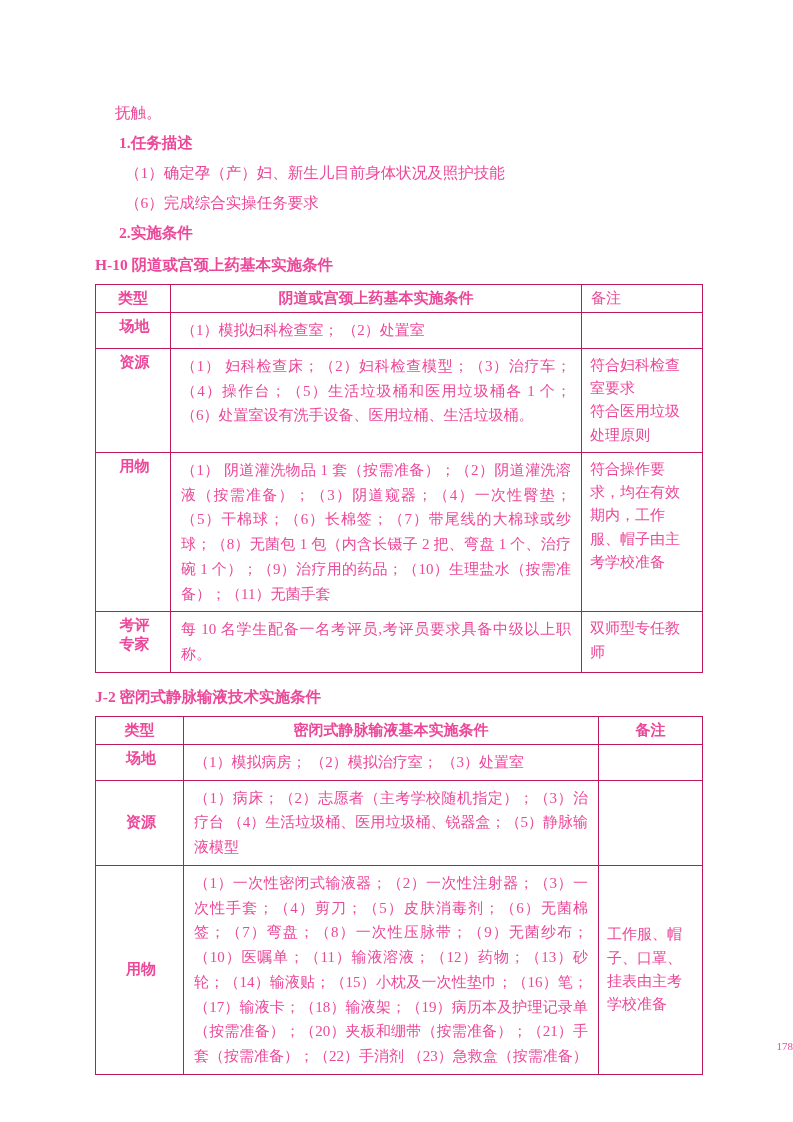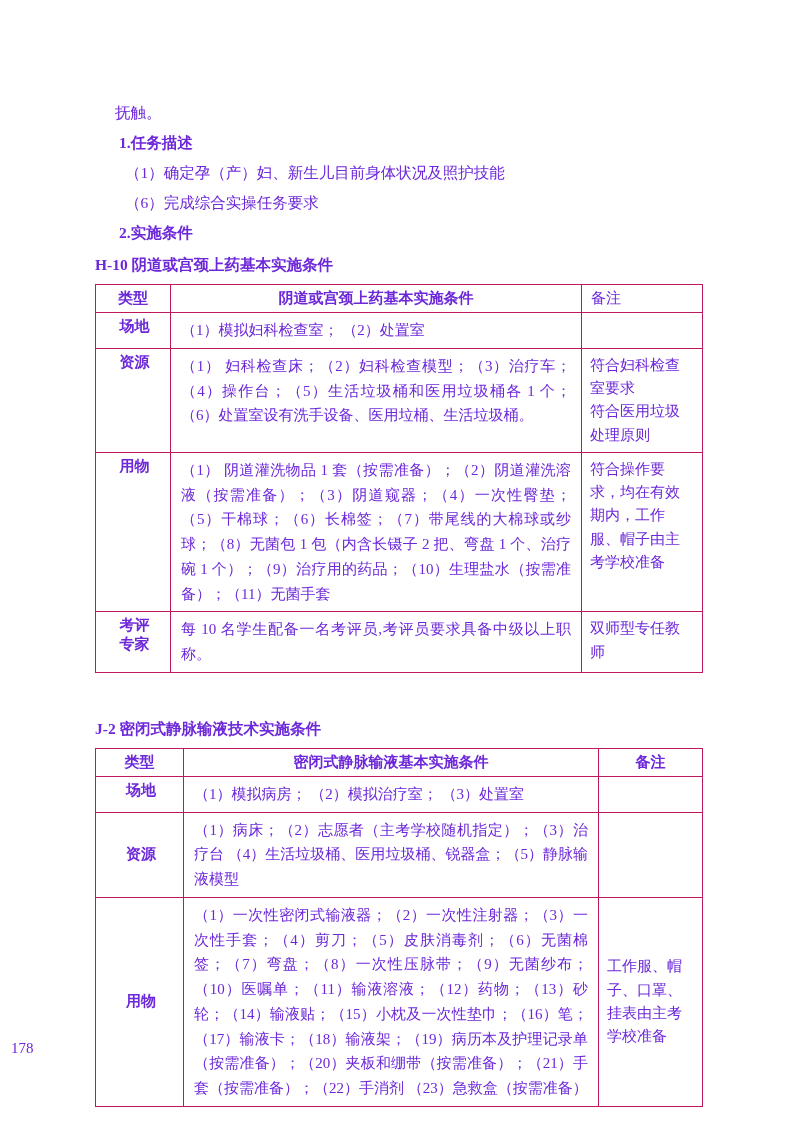--- a/index.html
+++ b/index.html
@@ -3,21 +3,21 @@
 <meta charset="utf-8">
 <style>
   * { box-sizing: border-box; }
   html, body { margin: 0; padding: 0; background: #ffffff; }
   .page {
     position: relative;
     width: 793px;
     height: 1122px;
     margin: 0 auto;
     background: #ffffff;
-    color: #6d28d9;
+    color: #ec4899;
     font-family: "Liberation Serif", "DejaVu Serif", serif;
     overflow: hidden;
   }
   .content {
     position: absolute;
     left: 95px;
     top: 102px;
     width: 608px;
   }
   .para {
@@ -26,21 +26,21 @@
     line-height: 21px;
     padding-left: 20px;
   }
   .para.bold { font-weight: bold; padding-left: 24px; }
   .para.item { padding-left: 30px; }
   .table-title {
     margin: 12px 0 8px 0;
     font-size: 15.5px;
     font-weight: bold;
   }
-  .table-title.second { margin-top: 46px; }
+  .table-title.second { margin-top: 14px; }
   table.data-table {
     width: 100%;
     border-collapse: collapse;
     table-layout: fixed;
   }
   .data-table th, .data-table td {
     border: 1px solid #be185d;
     font-size: 15px;
     padding: 4px 9px;
     vertical-align: top;
@@ -66,22 +66,22 @@
   }
   td.note-mid { vertical-align: middle; }
   .t1 .c1 { width: 75px; }
   .t1 .c2 { width: 411px; }
   .t2 .c1 { width: 88px; }
   .t2 .c2 { width: 415px; }
   .page-number {
     position: absolute;
     left: 11px; right: 0;
     top: 1040px;
-    text-align: left;
-    font-size: 15px;
+    text-align: right;
+    font-size: 11px;
   }
 </style>
 </head>
 <body>
 
 <div class="page">
   <div class="content">
 
     <p class="para">抚触。</p>
     <p class="para bold">1.任务描述</p>

